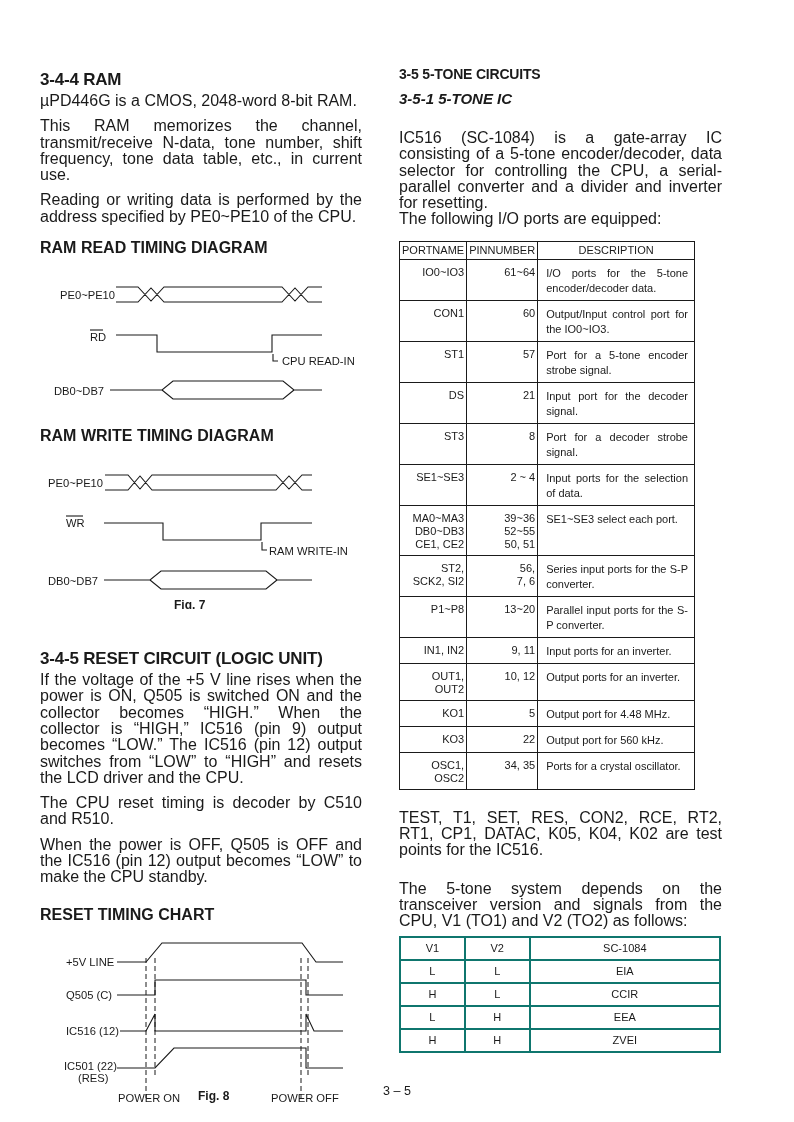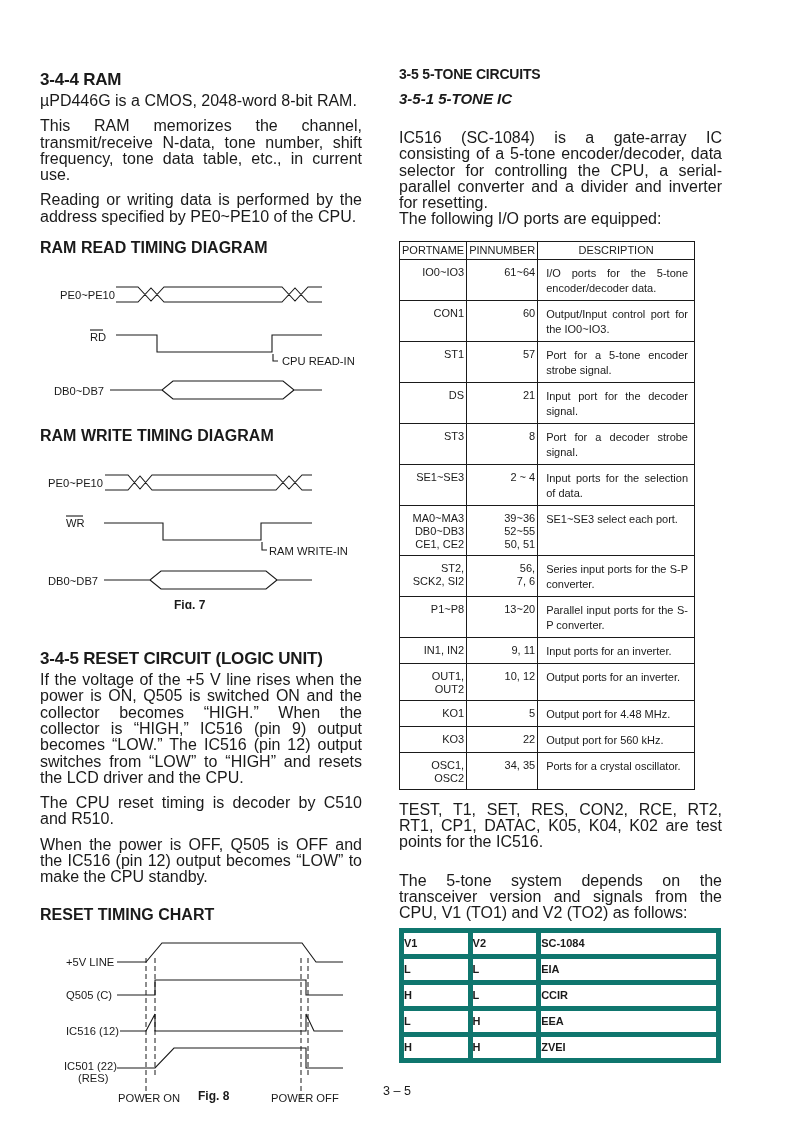--- a/index.html
+++ b/index.html
@@ -24,21 +24,21 @@
   table.io { border-collapse: collapse; width: 296px; font-size: 11px; }
   table.io th, table.io td { border: 1px solid #1a1a1a; vertical-align: top; }
   table.io { border: 1.5px solid #1a1a1a; }
   table.io th { font-weight: normal; font-size: 11px; text-align: center; vertical-align: middle; padding: 2px 2px; line-height: 13px; }
   table.io td.port { text-align: center; width: 62px; padding: 6px 2px 4px; line-height: 13px; }
   table.io td.pin { text-align: center; width: 60px; padding: 6px 2px 4px; line-height: 13px; }
   table.io td.desc { padding: 6px 6px 4px 8px; line-height: 15px; text-align: justify; }
   table.io td .ml { display: block; text-align: right; }
 
   table.v { border-collapse: collapse; width: 322px; font-size: 11px; border: 1.5px solid #1a1a1a; }
-  table.v th, table.v td { border: 5px solid #0f766e; text-align: left; height: 21px; font-weight: bold; padding: 0; }
+  table.v th, table.v td { border: 2px solid #0f766e; text-align: center; height: 21px; font-weight: normal; padding: 0; }
 
   .page-num { position: absolute; left: 0; width: 794px; top: 1084px; text-align: center; font-size: 12.5px; }
 </style>
 </head>
 <body>
 
 <div class="col left">
   <h2 class="sec">3-4-4  RAM</h2>
   <p>µPD446G is a CMOS, 2048-word 8-bit RAM.</p>
   <p>This RAM memorizes the channel, transmit/receive N-data, tone number, shift frequency, tone data table, etc., in current use.</p>
@@ -251,21 +251,21 @@
             <span class="ml">OSC2</span>
           </td>
           <td class="pin">
             <span class="ml">34, 35</span>
           </td>
           <td class="desc">Ports for a crystal oscillator.</td>
         </tr>
       </tbody>
   </table>
 
-  <p style="margin-top:12px;margin-bottom:22px">TEST, T1, SET, RES, CON2, RCE, RT2, RT1, CP1, DATAC, K05, K04, K02 are test points for the IC516.</p>
+  <p style="margin-top:20px;margin-bottom:22px">TEST, T1, SET, RES, CON2, RCE, RT2, RT1, CP1, DATAC, K05, K04, K02 are test points for the IC516.</p>
   <p style="margin-bottom:6px">The 5-tone system depends on the transceiver version and signals from the CPU, V1 (TO1) and V2 (TO2) as follows:</p>
 
   <table class="v">
     <thead>
       <tr>
         <th>V1</th>
         <th>V2</th>
         <th>SC-1084</th>
       </tr>
     </thead>

